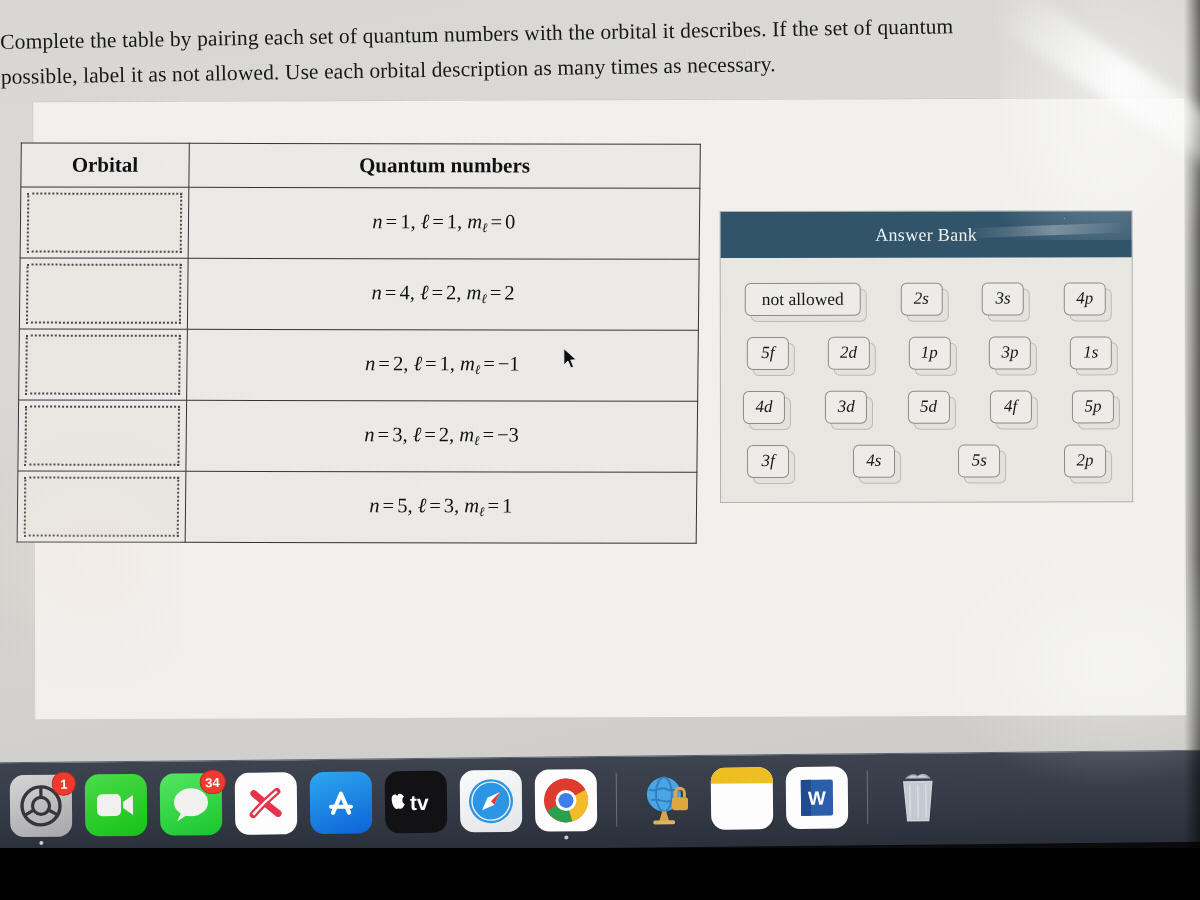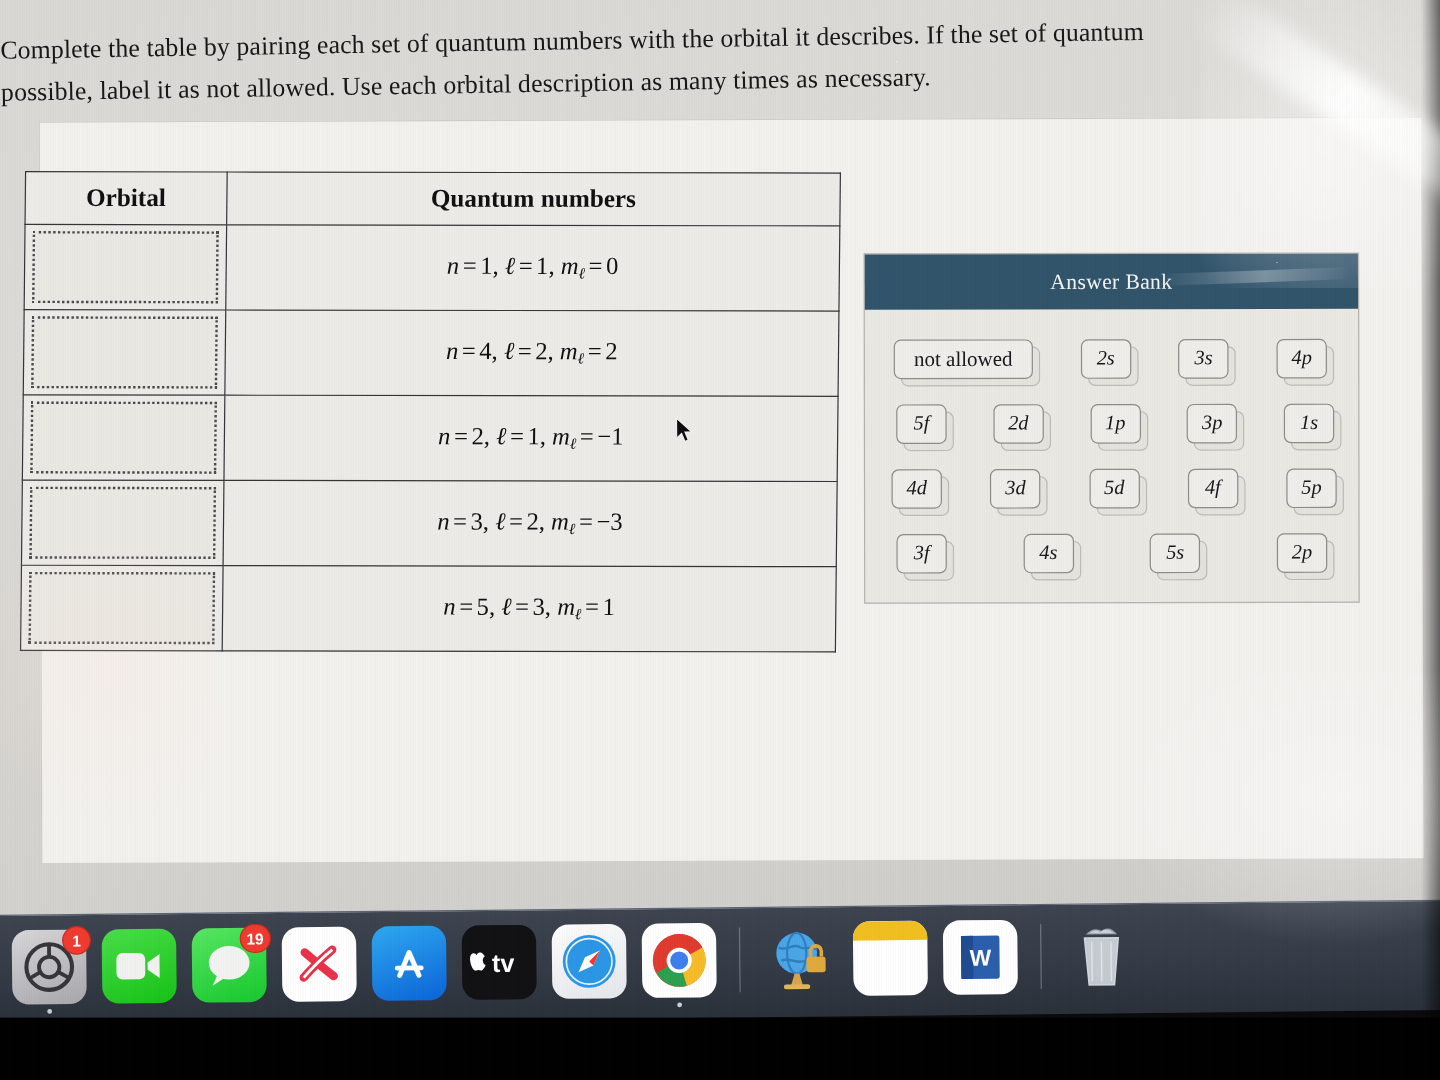--- a/index.html
+++ b/index.html
@@ -454,21 +454,21 @@
       </div>
 
       <div class="dock-item ic-facetime">
         <svg width="40" height="28" viewBox="0 0 40 28">
           <rect x="1" y="3" width="24" height="22" rx="5" fill="#f1f1ef"></rect>
           <path d="M27 11 L37 4 L37 24 L27 17 Z" fill="#f1f1ef"></path>
         </svg>
       </div>
 
       <div class="dock-item ic-messages">
-        <span class="dock-badge">19</span>
+        <span class="dock-badge">34</span>
         <svg width="40" height="38" viewBox="0 0 40 38">
           <ellipse cx="20" cy="17" rx="17" ry="14" fill="#f2f2f0"></ellipse>
           <path d="M10 27 L6 36 L17 29 Z" fill="#f2f2f0"></path>
         </svg>
       </div>
 
       <div class="dock-item ic-news">
         <svg width="44" height="44" viewBox="0 0 44 44">
           <path d="M9 33 C16 25, 22 19, 33 10" stroke="#e8334a" stroke-width="7" fill="none" stroke-linecap="round"></path>
           <path d="M10 12 C18 19, 25 25, 34 32" stroke="#e8334a" stroke-width="7" fill="none" stroke-linecap="round"></path>

